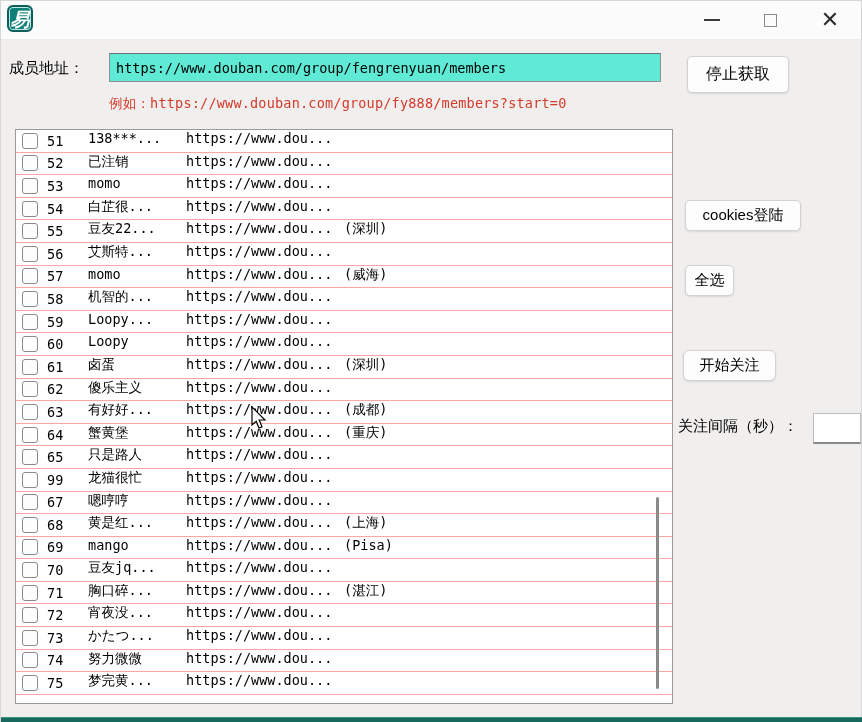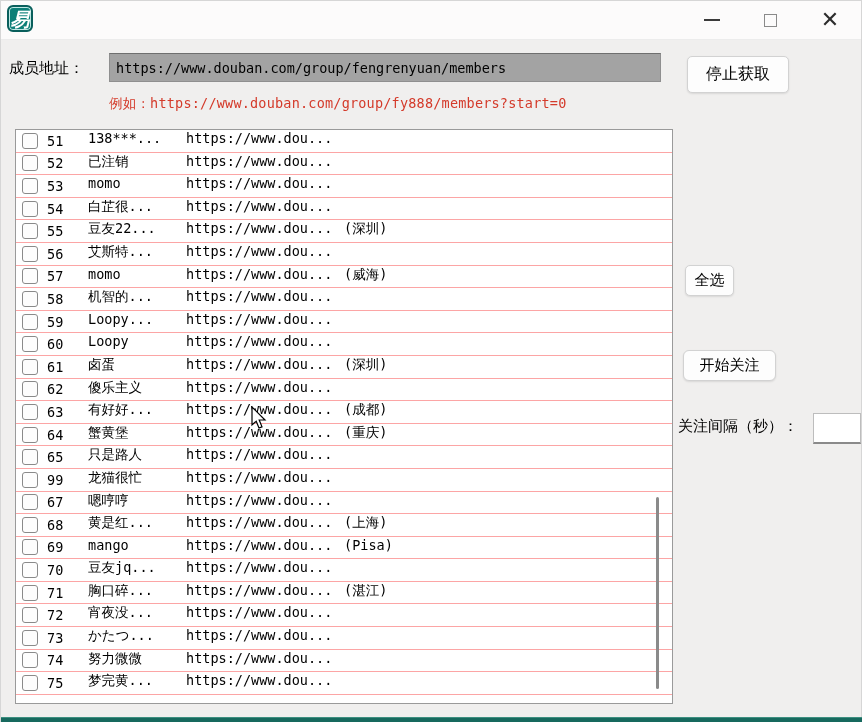--- a/index.html
+++ b/index.html
@@ -25,21 +25,21 @@
   .btn-close{left:806px;}
   .min-glyph{width:16px;height:0;border-top:2px solid #3a3a3a;}
   .max-glyph{width:13px;height:13px;border:1.5px solid #8a8a8a;box-sizing:border-box;background:transparent;}
   .close-glyph{font-size:22px;line-height:22px;color:#2c2c2c;font-weight:400;}
 
   
   .lbl{position:absolute;color:#000;font-size:15px;}
   .lbl-member{left:8px;top:58px;}
   .url-input{
     position:absolute;left:108px;top:52px;width:552px;height:29px;box-sizing:border-box;
-    border:1px solid #8f8f8f;border-top-color:#6f6f6f;background:#a3a3a3;
+    border:1px solid #8f8f8f;border-top-color:#6f6f6f;background:#5eead4;
     font-family:"DejaVu Sans Mono",monospace;font-size:13.5px;padding:0 6px;color:#000;outline:none;
   }
   .btn{
     position:absolute;background:#fdfdfd;border:1px solid #d2d2d2;border-radius:5px;
     box-shadow:0 1px 2px rgba(0,0,0,0.10);font-size:15px;color:#000;
     display:flex;align-items:center;justify-content:center;box-sizing:border-box;
     font-family:"Liberation Sans",sans-serif;
   }
   .btn-stop{left:686px;top:55px;width:102px;height:37px;font-size:16px;}
   .hint{
@@ -358,20 +358,21 @@
       </div>
       <div class="c c-nick">梦完黄...</div>
       <div class="c c-url">https://www.dou...</div>
       <div class="c c-region"></div>
       <div class="c c-result"></div>
     </div>
       </div>
     <div class="vscroll-thumb"></div>
   </div>
 
+  <div class="btn btn-cookies">cookies登陆</div>
   <div class="btn btn-selectall">全选</div>
   <div class="btn btn-follow">开始关注</div>
   <div class="lbl lbl-interval">关注间隔（秒）：</div>
   <input class="interval-input" type="text" value="" style="">
 
   <svg class="cursor" viewBox="0 0 22 24">
     <path d="M4,1 L4,19 L8.2,15.2 L11,22 L14,20.8 L11.2,14 L17,14 Z" fill="#ffffff" stroke="#000000" stroke-width="1.2"></path>
   </svg>
 
   <div class="bottom-strip"></div>

